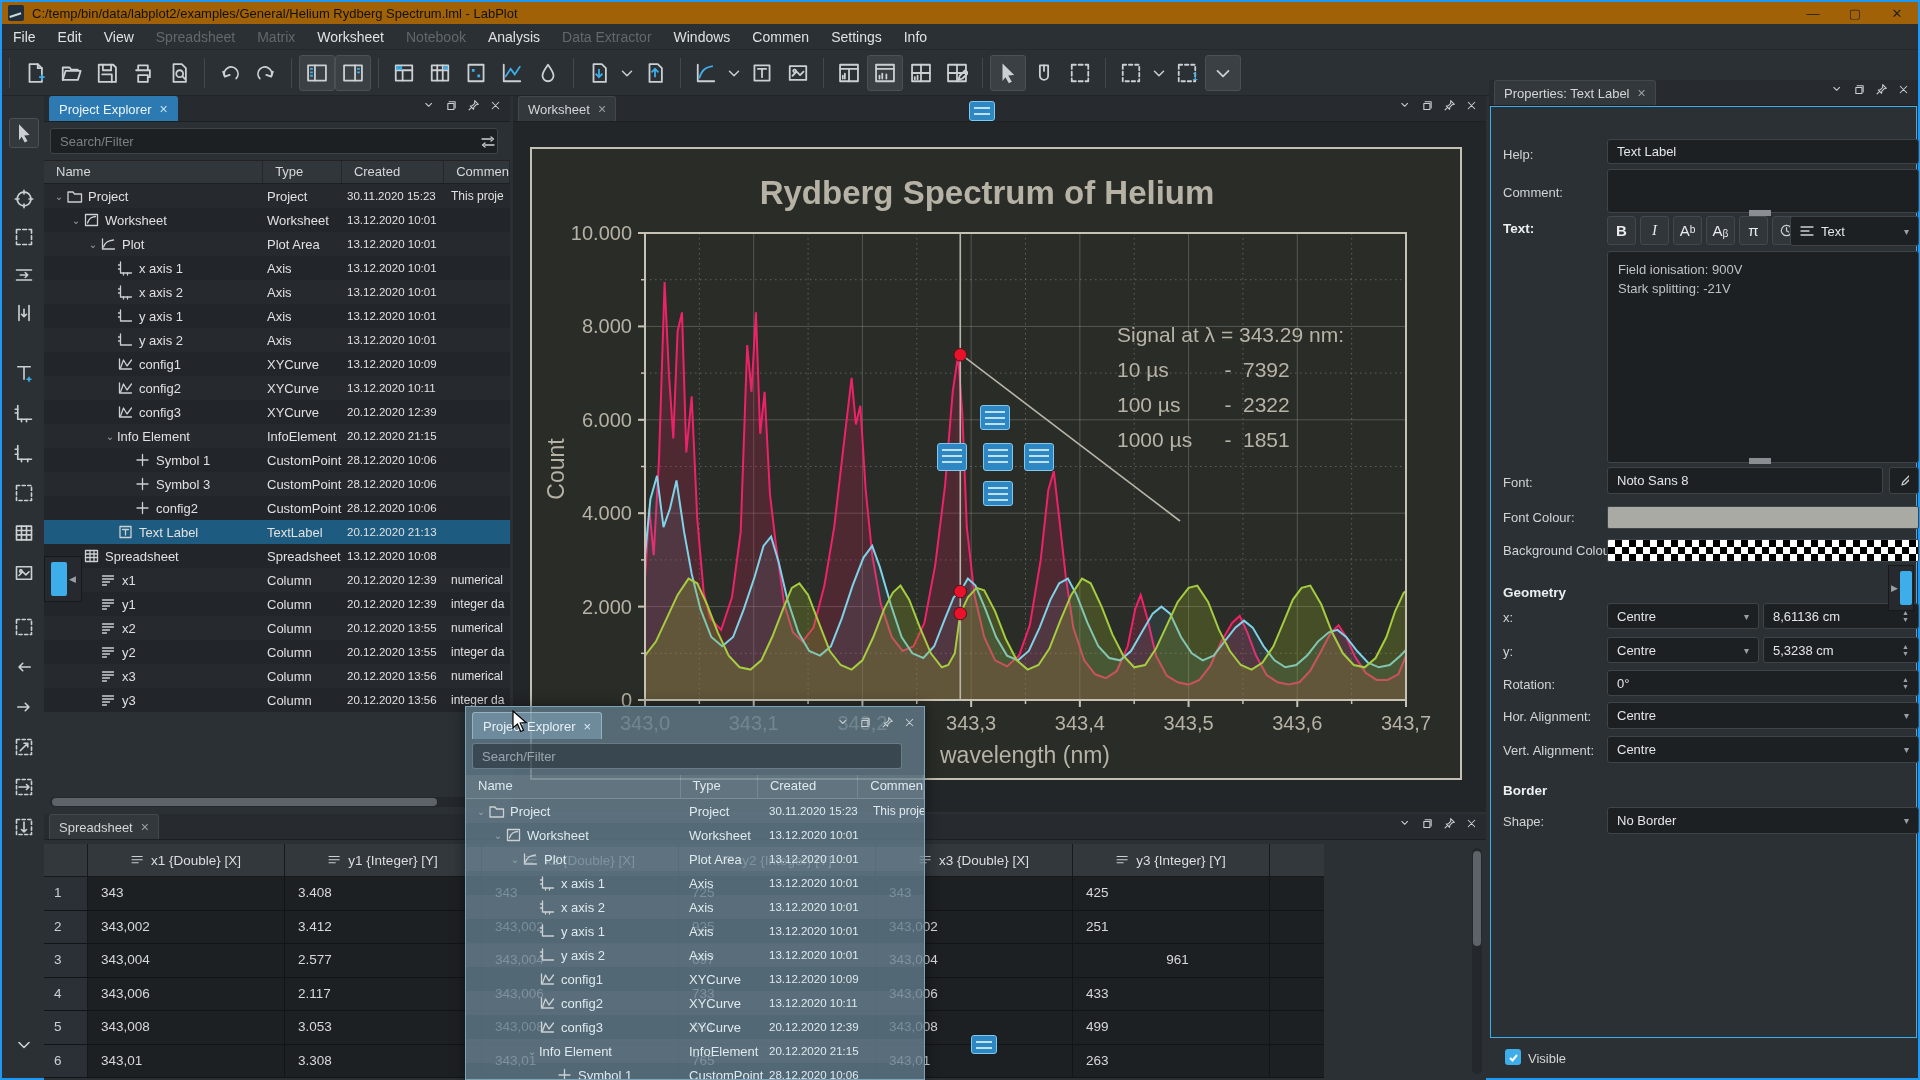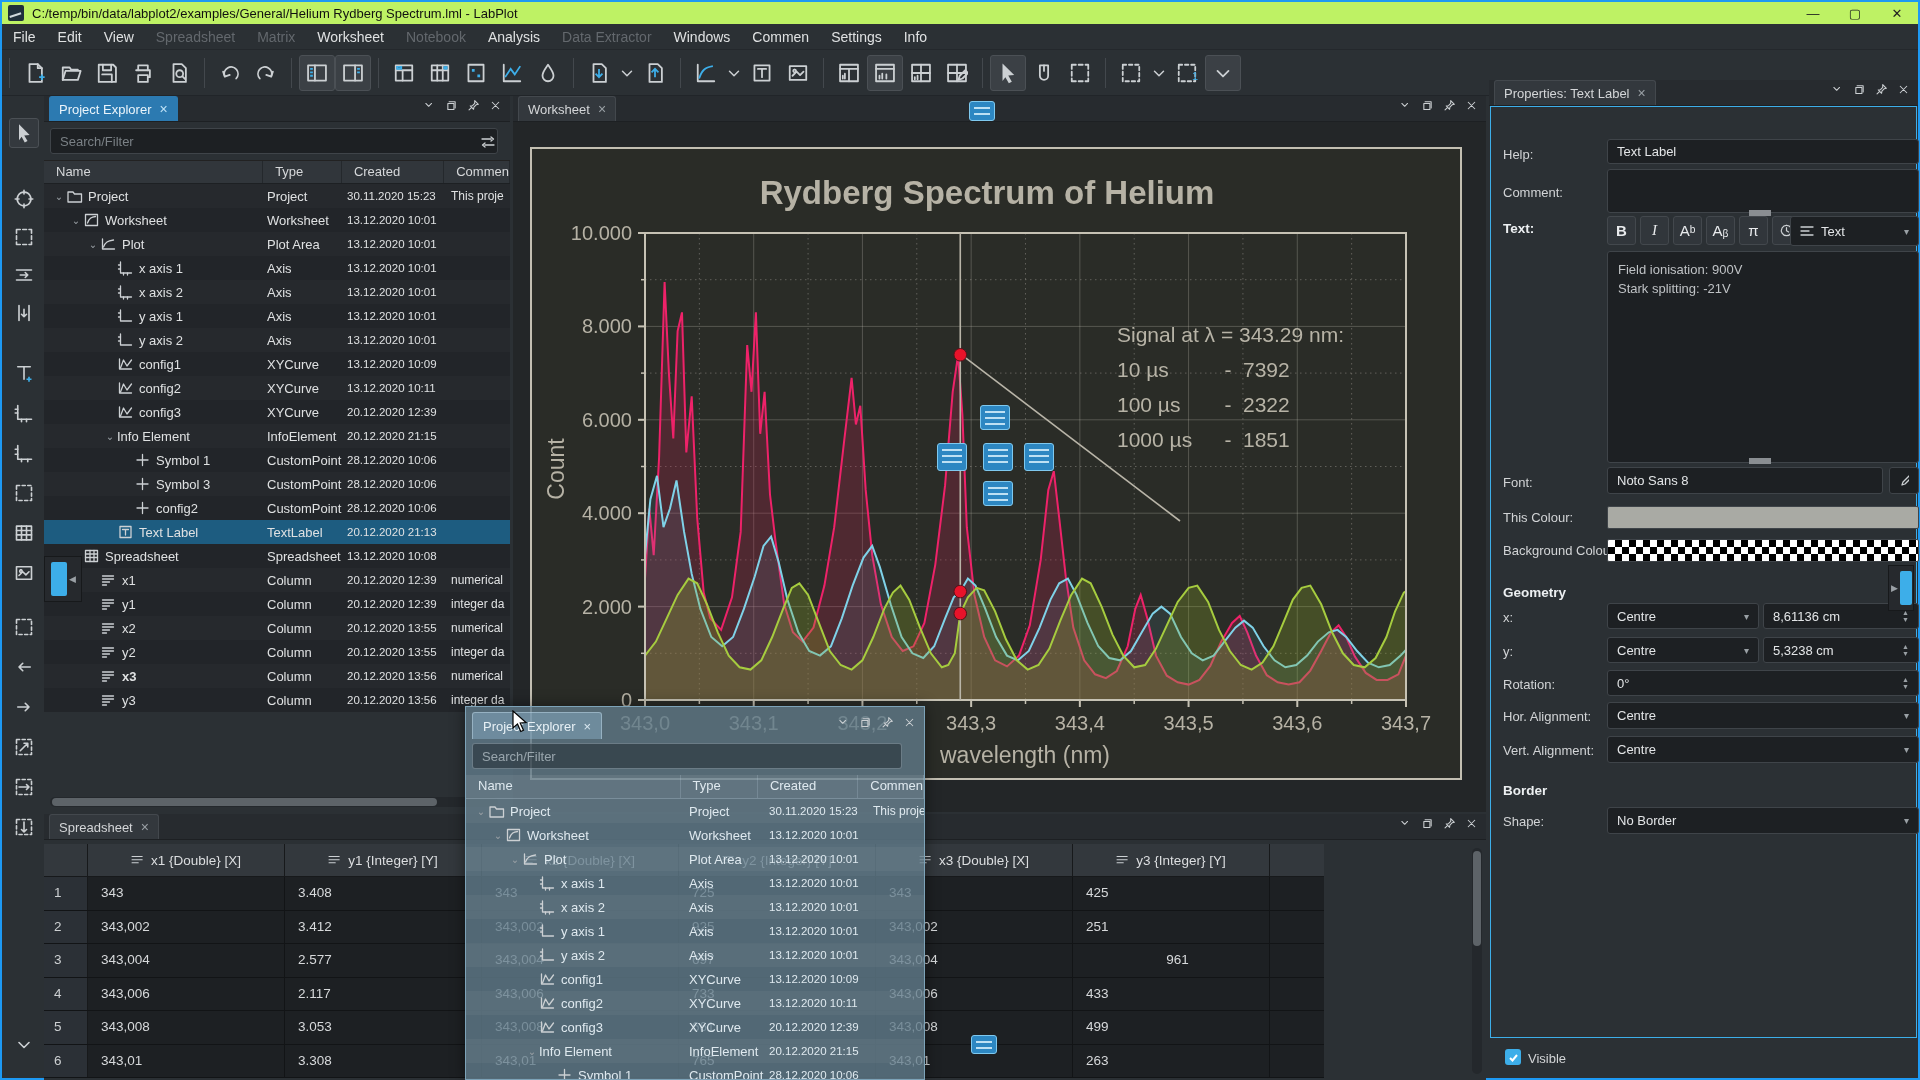--- a/index.html
+++ b/index.html
@@ -3,21 +3,21 @@
 <meta charset="utf-8">
 <style>
   * { margin:0; padding:0; box-sizing:border-box; }
   html,body { width:1920px; height:1080px; background:#17191b; }
   body { font-family:"Liberation Sans", sans-serif; color:#dfe1e2; overflow:hidden; }
   #app { position:absolute; left:0; top:0; width:1920px; height:1080px; background:#2b3034;
          box-shadow:inset 0 0 0 2px #1d99f3; }
   .abs { position:absolute; }
 
   
-  #titlebar { position:absolute; left:2px; top:2px; width:1916px; height:22px; background:#bef264;
+  #titlebar { position:absolute; left:2px; top:2px; width:1916px; height:22px; background:#a16207;
               display:flex; align-items:center; color:#111; font-size:13px; }
   #titlebar .appicon { width:16px; height:16px; margin:0 8px 0 6px; background:#20303c; border-radius:2px; position:relative; }
   #titlebar .appicon::after { content:""; position:absolute; left:2px; top:9px; width:12px; height:4px;
               border-top:2px solid #cfd8dc; transform:rotate(-18deg); }
   #titlebar .winbtns { margin-left:auto; display:flex; }
   #titlebar .winbtn { width:42px; height:22px; display:flex; align-items:center; justify-content:center;
               font-size:13px; color:#222; }
   
   #menubar { position:absolute; left:2px; top:24px; width:1916px; height:26px; background:#2b3034;
              display:flex; align-items:center; font-size:14px; border-bottom:1px solid #24282c;}
@@ -773,21 +773,21 @@
             <svg width="17" height="16" viewBox="0 0 16 16" class="ticon">
               <path d="M2 4h11M2 7h11M2 10h7M2 13h4" class="st"></path>
             </svg>
             <span>y2</span>
           </div>
           <div class="c-type">Column</div>
           <div class="c-created">20.12.2020 13:55</div>
           <div class="c-comment">integer da</div>
         </div>
         <div class="trow odd">
-          <div class="c-name" style="width: 223px; padding-left: 42px; font-weight: bold;">
+          <div class="c-name" style="width: 223px; padding-left: 42px;">
             <span class="chev"> </span>
             <svg width="17" height="16" viewBox="0 0 16 16" class="ticon">
               <path d="M2 4h11M2 7h11M2 10h7M2 13h4" class="st"></path>
             </svg>
             <span>x3</span>
           </div>
           <div class="c-type">Column</div>
           <div class="c-created">20.12.2020 13:56</div>
           <div class="c-comment">numerical</div>
         </div>
@@ -1130,21 +1130,21 @@
       <div class="prow-label" style="top:368px">Font:</div>
       <div class="pinput" style="left:116px;top:360px;width:276px;height:27px">
         <span>Noto Sans 8</span>
         </div>
       <div class="pinput" style="left:398px;top:360px;width:30px;height:27px;justify-content:center">
         <svg width="14" height="14">
             <path class="st" d="M3 11l1-3 6-6 2 2-6 6-3 1z"></path>
           </svg>
         </div>
 
-      <div class="prow-label" style="top:403px">This Colour:</div>
+      <div class="prow-label" style="top:403px">Font Colour:</div>
       <div class="swatch" style="top:399px;background:#a9aaa4"></div>
       <div class="prow-label" style="top:436px">Background Colour:</div>
       <div class="swatch" id="checker" style="top:432px"></div>
 
       <div class="prow-label bold" style="top:478px">Geometry</div>
       <div class="prow-label" style="top:503px">x:</div>
       <div class="pinput pdrop" style="left:116px;top:496px;width:152px;height:26px">
         <span>Centre</span>
           <span class="dn">▾</span>
         </div>

